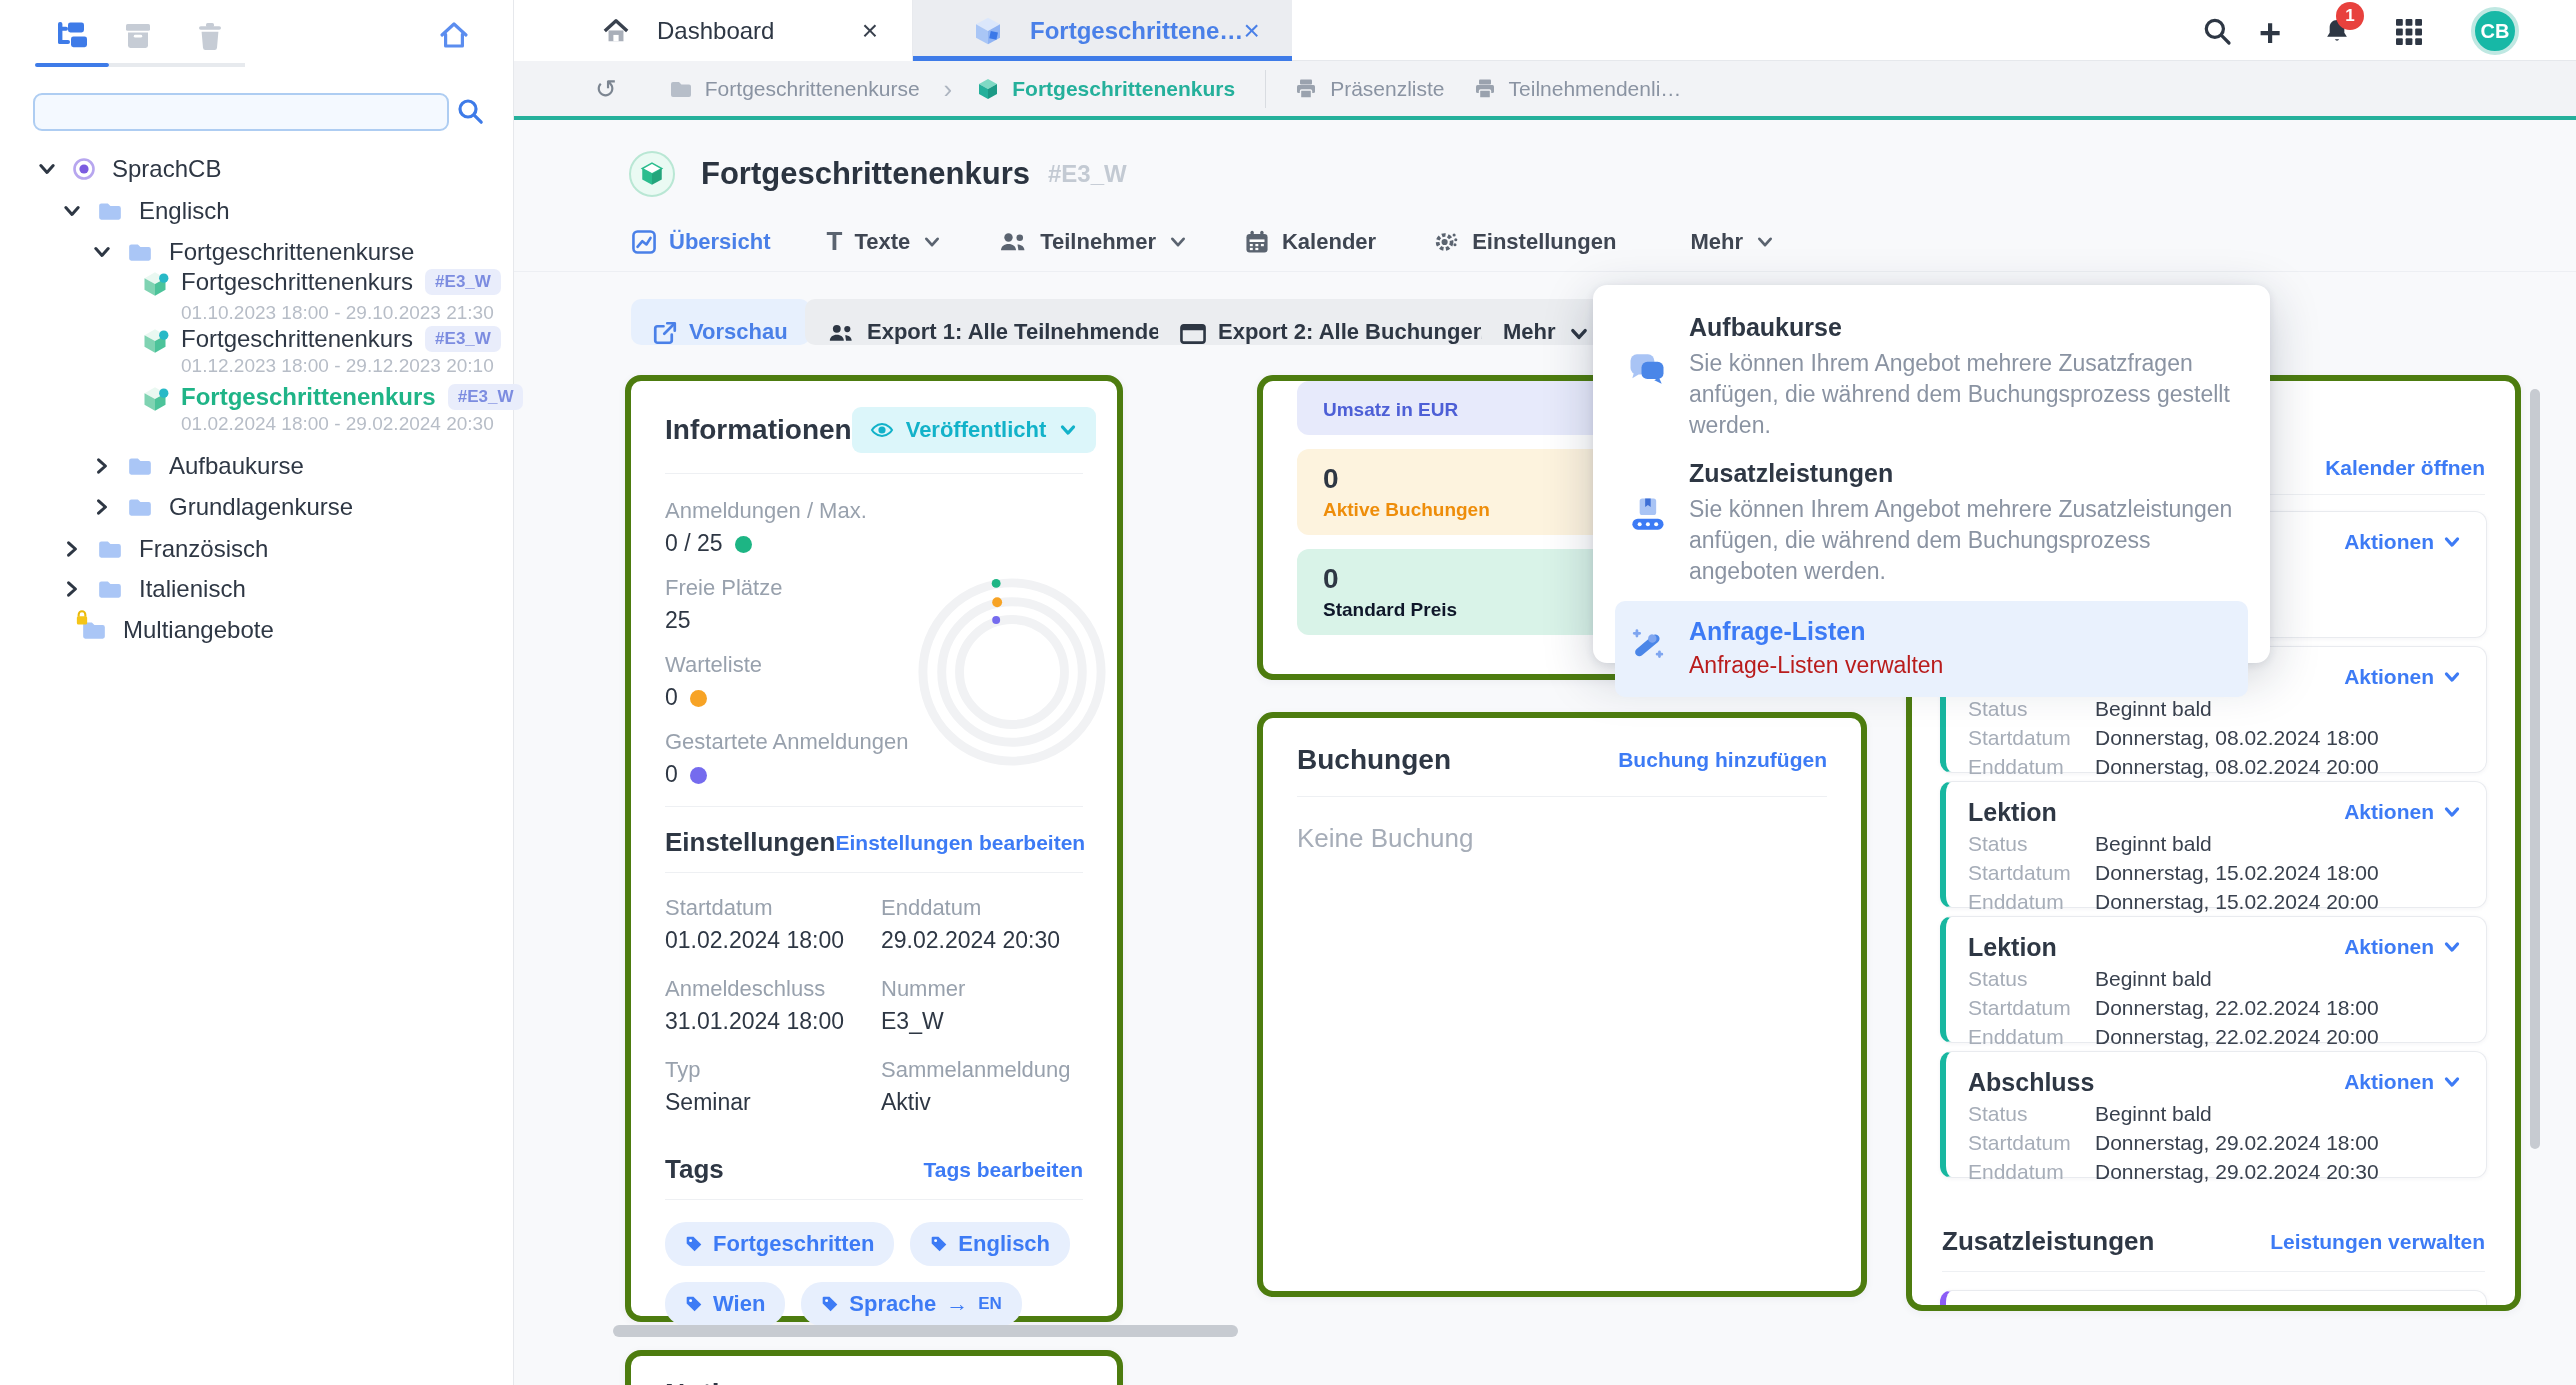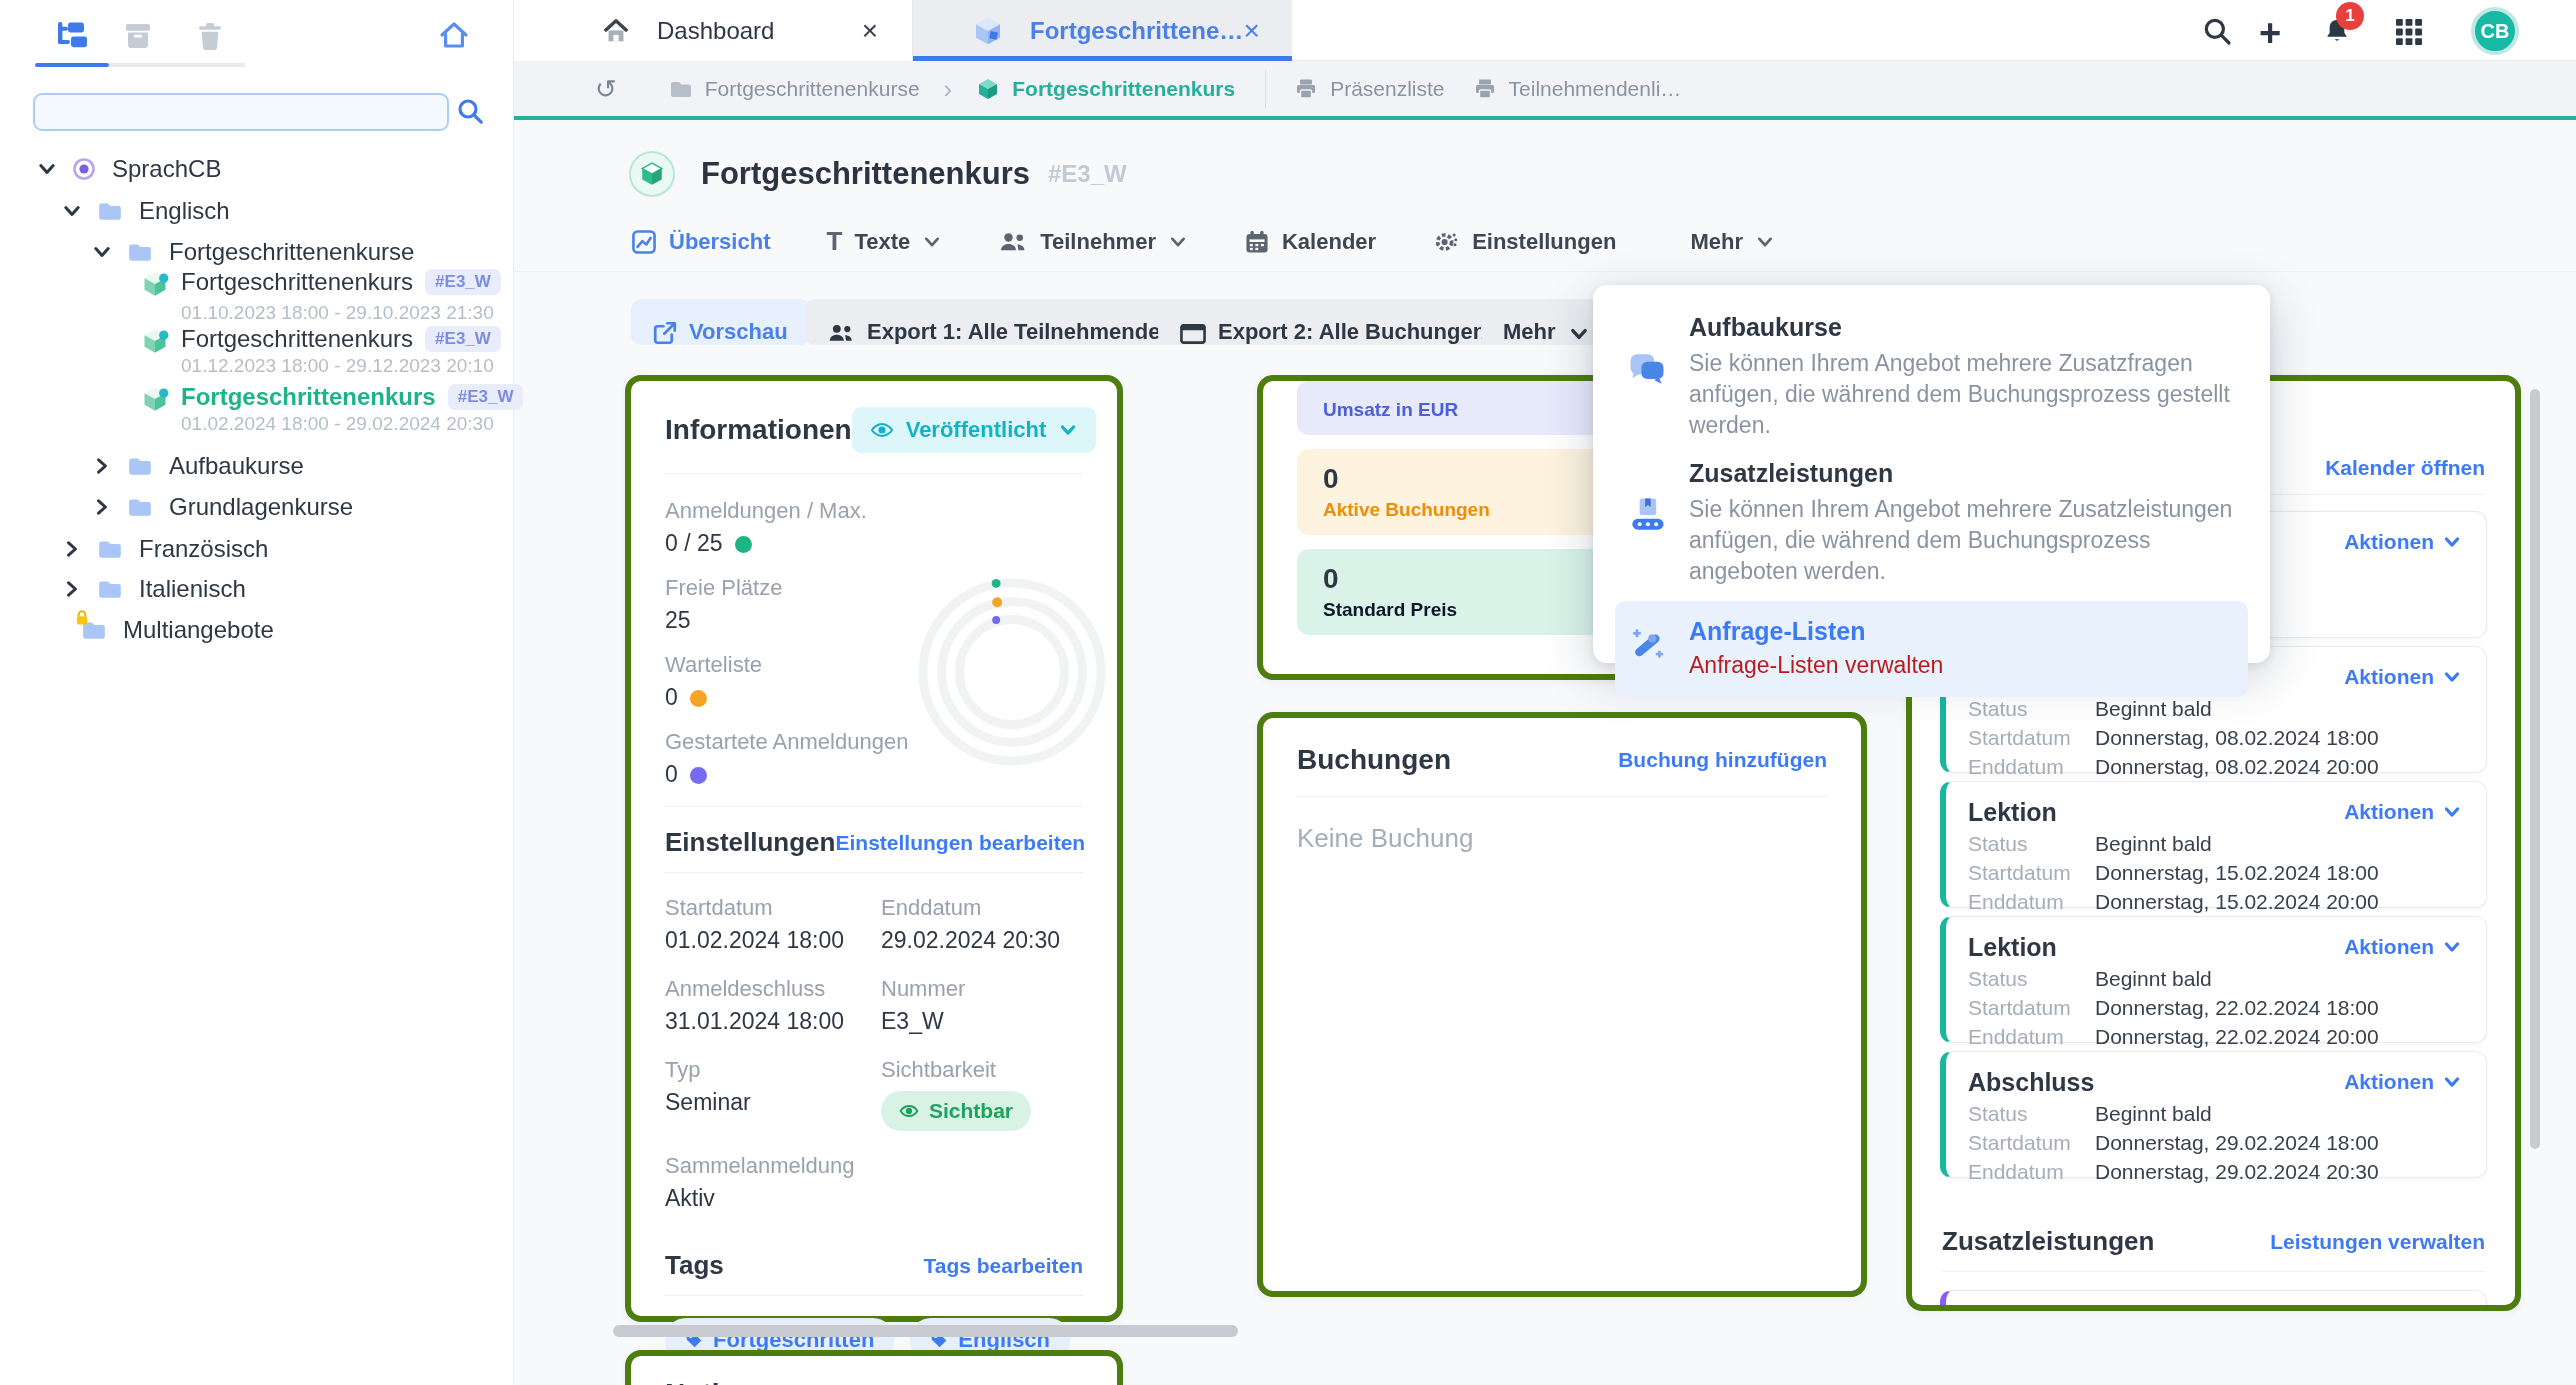--- a/index.html
+++ b/index.html
@@ -594,31 +594,20 @@
       </div>
       <div>
         <div class="lbl">Nummer</div>
         <div class="val">E3_W</div>
       </div>
       <div>
         <div class="lbl">Typ</div>
         <div class="val">Seminar</div>
       </div>
       <div>
-        <div class="lbl">Sichtbarkeit</div>
-        <div style="margin-top:8px"><span class="pill-green">
-          <svg width="20" height="20" viewBox="0 0 24 24" fill="none" stroke="#1ea25f" stroke-width="2.4">
-                <path d="M2 12s3.6-6 10-6 10 6 10 6-3.6 6-10 6-10-6-10-6Z"></path>
-                <circle cx="12" cy="12" r="2.6" fill="#1ea25f"></circle>
-              </svg>
-          <span>Sichtbar</span>
-            </span>
-        </div>
-      </div>
-      <div>
         <div class="lbl">Sammelanmeldung</div>
         <div class="val">Aktiv</div>
       </div>
     </div>
     <div class="card-head" style="padding:16px 34px 14px 34px">
       <span class="hdr" style="font-size:26px">Tags</span>
       <span class="link">Tags bearbeiten</span>
     </div>
     <div class="divider"></div>
     <div style="display:flex;flex-wrap:wrap;gap:16px;padding:22px 34px">

